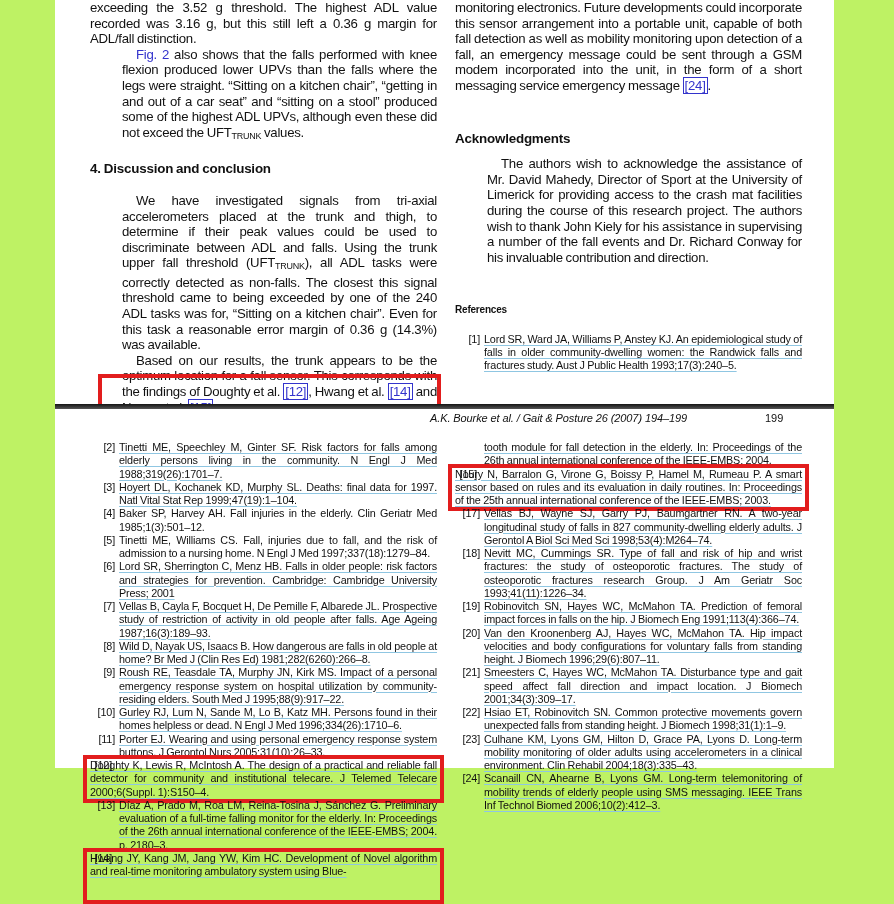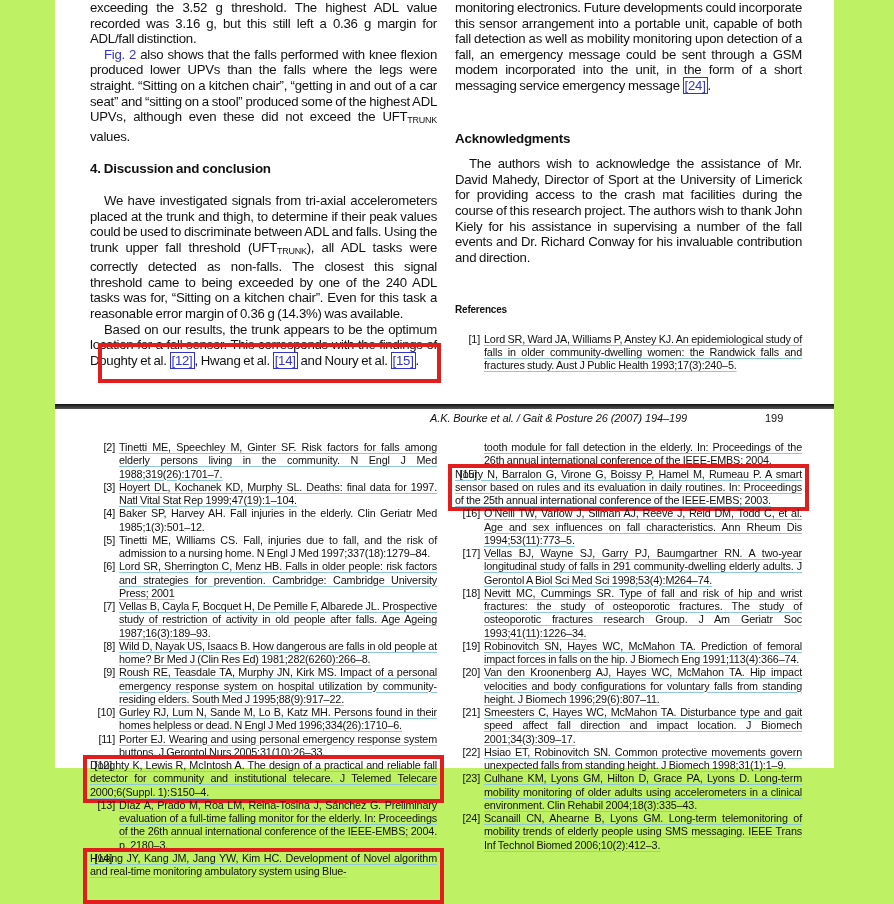--- a/index.html
+++ b/index.html
@@ -15,21 +15,21 @@
     background:linear-gradient(#141414,#555);}
   .page2{top:409px; height:359px;}
 
   .cols{position:absolute; left:35px; top:0; width:712px; display:flex; gap:18px;}
   .col{width:347px;}
 
   
   .body-txt{font-size:13.2px; line-height:15.6px; text-align:justify;
     letter-spacing:-0.25px; word-spacing:-0.6px;}
   .para{margin:0;}
-  .para.indent{text-indent:14px;}
+  .para.indent{text-indent:14px;margin-left:32px;}
   .sec-heading{font-weight:bold; font-size:13.4px; margin:17px 0 16px 0; letter-spacing:-0.2px;}
   .ack-heading{font-weight:bold; font-size:13.4px; margin:37px 0 10px 0; letter-spacing:-0.2px;}
   .refs-heading{font-weight:bold; font-size:10px; margin:37px 0 15px 0; letter-spacing:-0.2px;}
 
   .link{color:#3333cc;}
   .cite{color:#3333cc; border:1px solid #3333cc; padding:0 1px;}
   .sub{font-size:68%; vertical-align:-0.22em;}
 
   
   .ref-list{font-size:10.8px; line-height:13.25px; text-align:justify;
@@ -147,26 +147,22 @@
       <div class="col">
           <div class="ref">
     <span class="ref-num"></span>
     <span class="ref-text u">tooth module for fall detection in the elderly. In: Proceedings of the 26th annual international conference of the IEEE-EMBS; 2004.</span>
   </div>
           <div class="ref boxed">
     <span class="ref-num">[15]</span>
     <span class="ref-text u">Noury N, Barralon G, Virone G, Boissy P, Hamel M, Rumeau P. A smart sensor based on rules and its evaluation in daily routines. In: Proceedings of the 25th annual international conference of the IEEE-EMBS; 2003.</span>
   </div>
           <div class="ref">
-    <span class="ref-num">[16]</span>
-    <span class="ref-text u">O’Neill TW, Varlow J, Silman AJ, Reeve J, Reid DM, Todd C, et al. Age and sex influences on fall characteristics. Ann Rheum Dis 1994;53(11):773–5.</span>
-  </div>
-          <div class="ref">
     <span class="ref-num">[17]</span>
-    <span class="ref-text u">Vellas BJ, Wayne SJ, Garry PJ, Baumgartner RN. A two-year longitudinal study of falls in 291 community-dwelling elderly adults. J Gerontol A Biol Sci Med Sci 1998;53(4):M264–74.</span>
+    <span class="ref-text u">Vellas BJ, Wayne SJ, Garry PJ, Baumgartner RN. A two-year longitudinal study of falls in 827 community-dwelling elderly adults. J Gerontol A Biol Sci Med Sci 1998;53(4):M264–74.</span>
   </div>
           <div class="ref">
     <span class="ref-num">[18]</span>
     <span class="ref-text u">Nevitt MC, Cummings SR. Type of fall and risk of hip and wrist fractures: the study of osteoporotic fractures. The study of osteoporotic fractures research Group. J Am Geriatr Soc 1993;41(11):1226–34.</span>
   </div>
           <div class="ref">
     <span class="ref-num">[19]</span>
     <span class="ref-text u">Robinovitch SN, Hayes WC, McMahon TA. Prediction of femoral impact forces in falls on the hip. J Biomech Eng 1991;113(4):366–74.</span>
   </div>
           <div class="ref">

